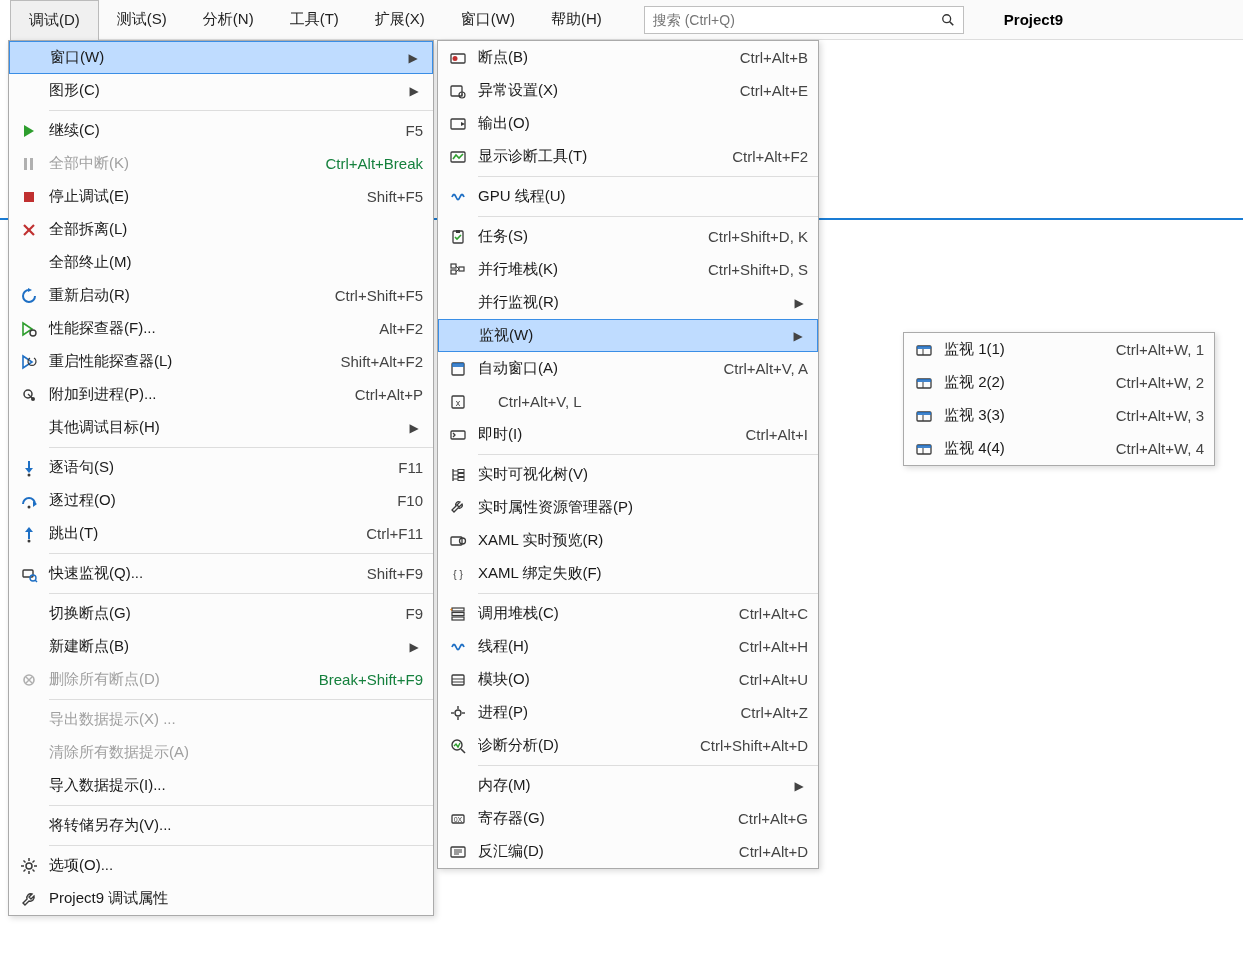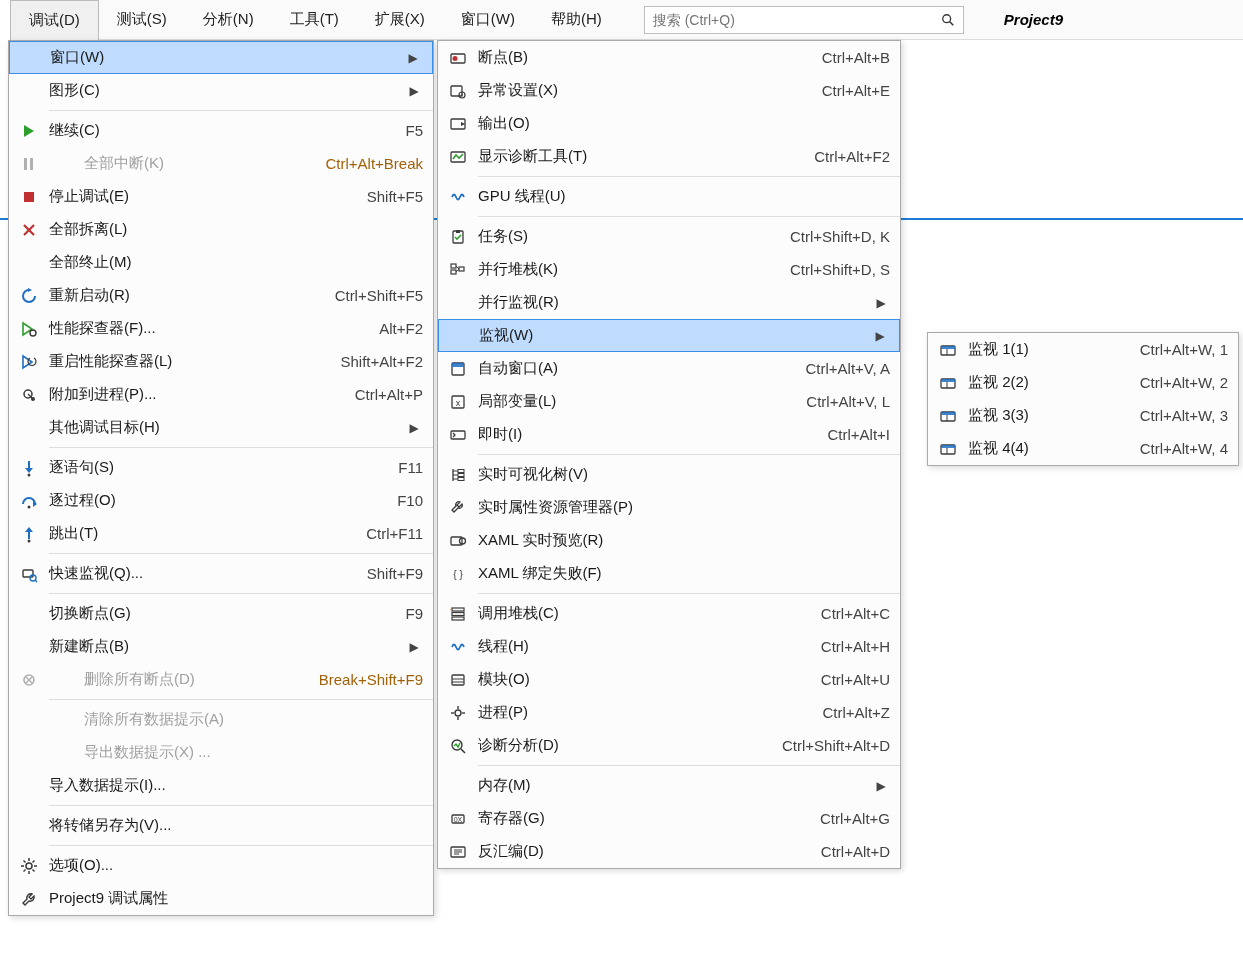--- a/index.html
+++ b/index.html
@@ -59,66 +59,65 @@
   .search-icon {
     padding: 0 8px;
     color: #333;
     font-size: 14px;
   }
   .project-label {
     margin-left: 40px;
     font-weight: 700;
     color: #000;
     font-size: 15px;
-    font-style: italic;
   }
 
   
   .dropdown {
     position: absolute;
     background: #fcfcfc;
     border: 1px solid #aaa;
     box-shadow: 2px 2px 6px rgba(0,0,0,0.15);
     z-index: 10;
   }
   .dropdown-1 { left: 8px;   top: 40px;  width: 426px; }
-  .dropdown-2 { left: 437px; top: 40px;  width: 464px; }
-  .dropdown-3 { left: 927px; top: 332px; width: 312px; }
+  .dropdown-2 { left: 437px; top: 40px;  width: 382px; }
+  .dropdown-3 { left: 903px; top: 332px; width: 312px; }
 
   .menu-row {
     display: flex;
     align-items: center;
     height: 33px;
     padding-right: 10px;
     position: relative;
     color: #1a1a1a;
   }
   .menu-row.highlight {
     background: #bfdcff;
     border: 1px solid #3a8ee6;
   }
-  .menu-row.disabled { color: #a0a0a0; gap: 35px; }
+  .menu-row.disabled { color: #a0a0a0; }
   .menu-icon {
     width: 40px;
     display: flex;
     align-items: center;
     justify-content: center;
     flex-shrink: 0;
   }
   .menu-label {
     flex: 1;
     text-align: left;
     white-space: nowrap;
   }
   .menu-shortcut {
     color: #444;
     white-space: nowrap;
     margin-left: 20px;
   }
-  .menu-row.disabled .menu-shortcut { color: #a16207; }
+  .menu-row.disabled .menu-shortcut { color: #15803d; }
   .submenu-arrow {
     width: 18px;
     text-align: center;
     color: #444;
     font-size: 12px;
   }
   .sep {
     height: 1px;
     background: #ddd;
     margin: 3px 0 3px 40px;
@@ -327,25 +326,25 @@
           <line x1="6" y1="6" x2="12" y2="12" stroke="#b0b0b0" stroke-width="1.4"></line>
           <line x1="12" y1="6" x2="6" y2="12" stroke="#b0b0b0" stroke-width="1.4"></line>
         </svg>
       </span>
       <span class="menu-label">删除所有断点(D)</span>
       <span class="menu-shortcut">Break+Shift+F9</span>
     </div>
     <div class="sep"></div>
     <div class="menu-row disabled">
       <span class="menu-icon"></span>
+      <span class="menu-label">导出数据提示(X) ...</span>
+    </div>
+    <div class="menu-row disabled">
+      <span class="menu-icon"></span>
       <span class="menu-label">清除所有数据提示(A)</span>
-    </div>
-    <div class="menu-row disabled">
-      <span class="menu-icon"></span>
-      <span class="menu-label">导出数据提示(X) ...</span>
     </div>
     <div class="menu-row">
       <span class="menu-icon"></span>
       <span class="menu-label">导入数据提示(I)...</span>
     </div>
     <div class="sep"></div>
     <div class="menu-row">
       <span class="menu-icon"></span>
       <span class="menu-label">将转储另存为(V)...</span>
     </div>
@@ -473,21 +472,20 @@
       <span class="menu-label">自动窗口(A)</span>
       <span class="menu-shortcut">Ctrl+Alt+V, A</span>
     </div>
     <div class="menu-row">
       <span class="menu-icon">
         <svg width="18" height="18" viewBox="0 0 18 18">
           <rect x="3" y="3" width="12" height="12" rx="1" fill="none" stroke="#3a3a3a" stroke-width="1.3"></rect>
           <text x="9" y="13" font-size="9" text-anchor="middle" fill="#3a3a3a">x</text>
         </svg>
       </span>
-      <span class="menu-label">局部变量(L)</span>
       <span class="menu-shortcut">Ctrl+Alt+V, L</span>
     </div>
     <div class="menu-row">
       <span class="menu-icon">
         <svg width="18" height="18" viewBox="0 0 18 18">
           <rect x="2" y="5" width="14" height="8" rx="1" fill="none" stroke="#3a3a3a" stroke-width="1.3"></rect>
           <polyline points="4,7 6,9 4,11" fill="none" stroke="#3a3a3a" stroke-width="1.3"></polyline>
         </svg>
       </span>
       <span class="menu-label">即时(I)</span>

